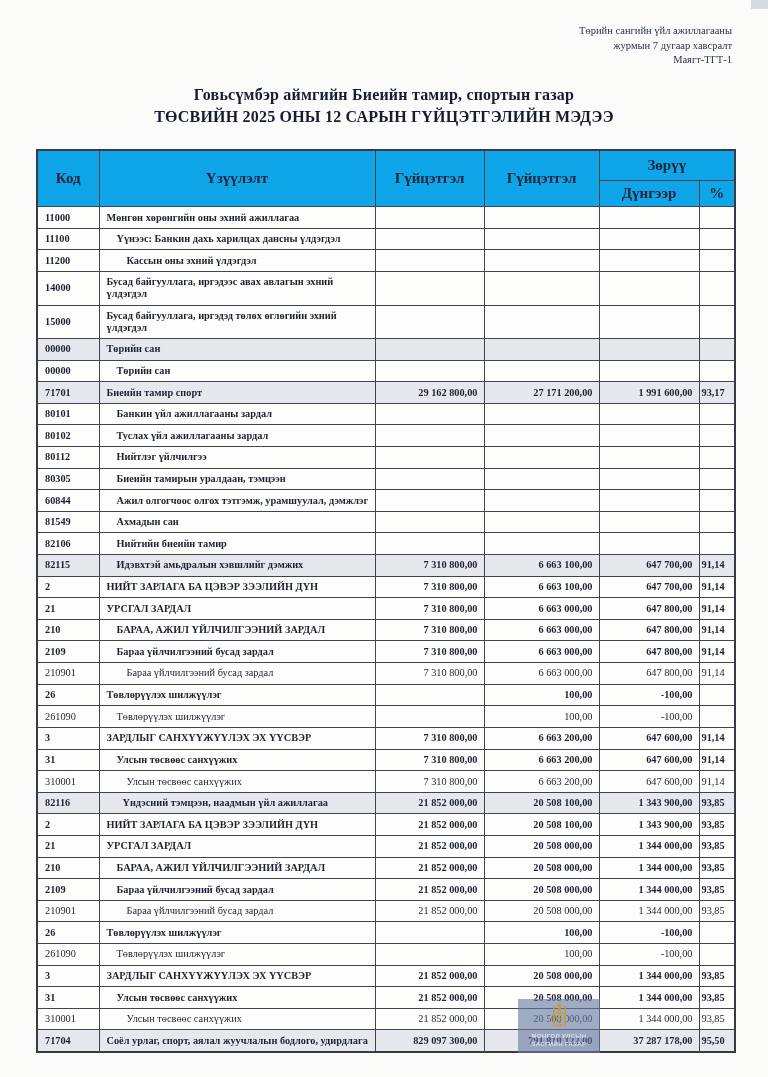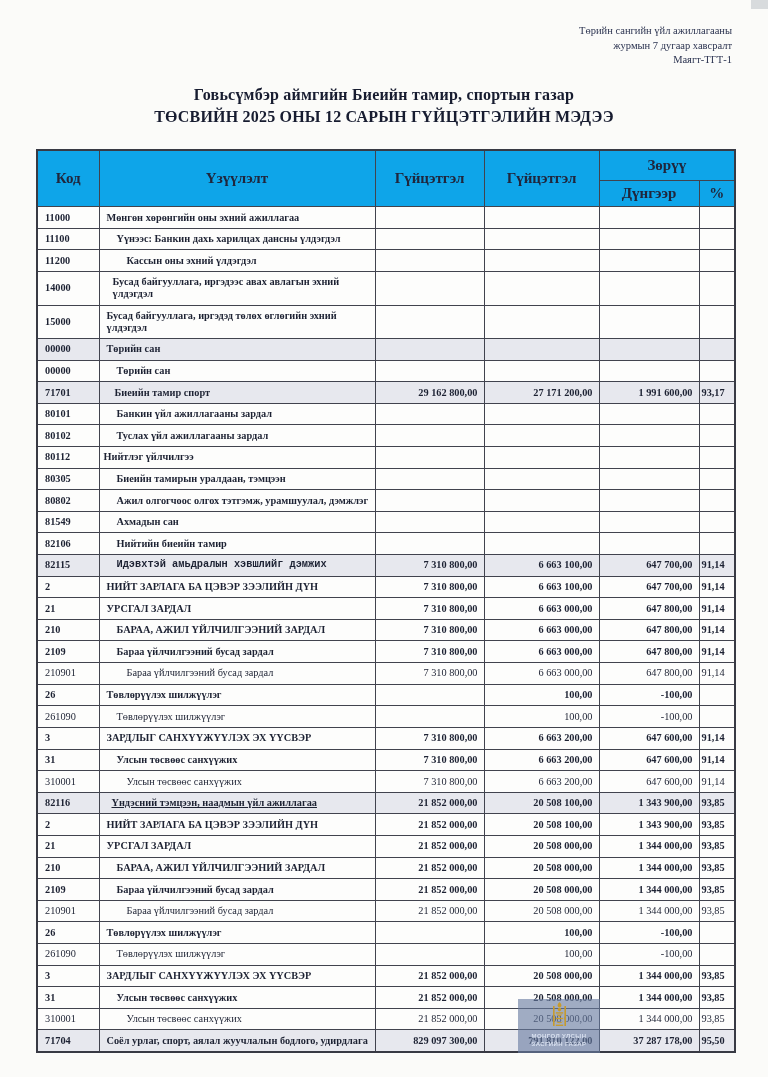--- a/index.html
+++ b/index.html
@@ -131,21 +131,21 @@
       <tr class="bold">
     <td class="c-code">11200</td>
     <td class="c-name" style="padding-left: 27px;">Кассын оны эхний үлдэгдэл</td>
     <td class="c-num"></td>
     <td class="c-num"></td>
     <td class="c-num"></td>
     <td class="c-pct"></td>
   </tr>
       <tr class="bold">
     <td class="c-code">14000</td>
-    <td class="c-name" style="padding-left: 13px;">Бусад байгууллага, иргэдээс авах авлагын эхний үлдэгдэл</td>
+    <td class="c-name" style="padding-left: 7px;">Бусад байгууллага, иргэдээс авах авлагын эхний үлдэгдэл</td>
     <td class="c-num"></td>
     <td class="c-num"></td>
     <td class="c-num"></td>
     <td class="c-pct"></td>
   </tr>
       <tr class="bold">
     <td class="c-code">15000</td>
     <td class="c-name" style="padding-left: 7px;">Бусад байгууллага, иргэдэд төлөх өглөгийн эхний үлдэгдэл</td>
     <td class="c-num"></td>
     <td class="c-num"></td>
@@ -163,21 +163,21 @@
       <tr class="bold">
     <td class="c-code">00000</td>
     <td class="c-name" style="padding-left: 17px;">Төрийн сан</td>
     <td class="c-num"></td>
     <td class="c-num"></td>
     <td class="c-num"></td>
     <td class="c-pct"></td>
   </tr>
       <tr class="shaded bold">
     <td class="c-code">71701</td>
-    <td class="c-name" style="padding-left: 15px;">Биеийн тамир спорт</td>
+    <td class="c-name" style="padding-left: 7px;">Биеийн тамир спорт</td>
     <td class="c-num">29 162 800,00</td>
     <td class="c-num">27 171 200,00</td>
     <td class="c-num">1 991 600,00</td>
     <td class="c-pct">93,17</td>
   </tr>
       <tr class="bold">
     <td class="c-code">80101</td>
     <td class="c-name" style="padding-left: 17px;">Банкин үйл ажиллагааны зардал</td>
     <td class="c-num"></td>
     <td class="c-num"></td>
@@ -187,36 +187,36 @@
       <tr class="bold">
     <td class="c-code">80102</td>
     <td class="c-name" style="padding-left: 17px;">Туслах үйл ажиллагааны зардал</td>
     <td class="c-num"></td>
     <td class="c-num"></td>
     <td class="c-num"></td>
     <td class="c-pct"></td>
   </tr>
       <tr class="bold">
     <td class="c-code">80112</td>
-    <td class="c-name" style="padding-left: 4px;">Нийтлэг үйлчилгээ</td>
+    <td class="c-name" style="padding-left: 17px;">Нийтлэг үйлчилгээ</td>
     <td class="c-num"></td>
     <td class="c-num"></td>
     <td class="c-num"></td>
     <td class="c-pct"></td>
   </tr>
       <tr class="bold">
     <td class="c-code">80305</td>
     <td class="c-name" style="padding-left: 17px;">Биеийн тамирын уралдаан, тэмцээн</td>
     <td class="c-num"></td>
     <td class="c-num"></td>
     <td class="c-num"></td>
     <td class="c-pct"></td>
   </tr>
       <tr class="bold">
-    <td class="c-code">80802</td>
+    <td class="c-code">60844</td>
     <td class="c-name" style="padding-left: 17px;">Ажил олгогчоос олгох тэтгэмж, урамшуулал, дэмжлэг</td>
     <td class="c-num"></td>
     <td class="c-num"></td>
     <td class="c-num"></td>
     <td class="c-pct"></td>
   </tr>
       <tr class="bold">
     <td class="c-code">81549</td>
     <td class="c-name" style="padding-left: 17px;">Ахмадын сан</td>
     <td class="c-num"></td>
@@ -227,21 +227,21 @@
       <tr class="bold">
     <td class="c-code">82106</td>
     <td class="c-name" style="padding-left: 17px;">Нийтийн биеийн тамир</td>
     <td class="c-num"></td>
     <td class="c-num"></td>
     <td class="c-num"></td>
     <td class="c-pct"></td>
   </tr>
       <tr class="shaded bold">
     <td class="c-code">82115</td>
-    <td class="c-name" style="padding-left: 17px; font-family: Liberation Mono, monospace;">Идэвхтэй амьдралын хэвшлийг дэмжих</td>
+    <td class="c-name" style="padding-left: 17px;">Идэвхтэй амьдралын хэвшлийг дэмжих</td>
     <td class="c-num">7 310 800,00</td>
     <td class="c-num">6 663 100,00</td>
     <td class="c-num">647 700,00</td>
     <td class="c-pct">91,14</td>
   </tr>
       <tr class="bold">
     <td class="c-code">2</td>
     <td class="c-name" style="padding-left: 7px;">НИЙТ ЗАРЛАГА БА ЦЭВЭР ЗЭЭЛИЙН ДҮН</td>
     <td class="c-num">7 310 800,00</td>
     <td class="c-num">6 663 100,00</td>
@@ -315,21 +315,21 @@
       <tr>
     <td class="c-code">310001</td>
     <td class="c-name" style="padding-left: 27px;">Улсын төсвөөс санхүүжих</td>
     <td class="c-num">7 310 800,00</td>
     <td class="c-num">6 663 200,00</td>
     <td class="c-num">647 600,00</td>
     <td class="c-pct">91,14</td>
   </tr>
       <tr class="shaded bold">
     <td class="c-code">82116</td>
-    <td class="c-name" style="padding-left: 12px; text-decoration: underline;">Үндэсний тэмцээн, наадмын үйл ажиллагаа</td>
+    <td class="c-name" style="padding-left: 23px;">Үндэсний тэмцээн, наадмын үйл ажиллагаа</td>
     <td class="c-num">21 852 000,00</td>
     <td class="c-num">20 508 100,00</td>
     <td class="c-num">1 343 900,00</td>
     <td class="c-pct">93,85</td>
   </tr>
       <tr class="bold">
     <td class="c-code">2</td>
     <td class="c-name" style="padding-left: 7px;">НИЙТ ЗАРЛАГА БА ЦЭВЭР ЗЭЭЛИЙН ДҮН</td>
     <td class="c-num">21 852 000,00</td>
     <td class="c-num">20 508 100,00</td>

